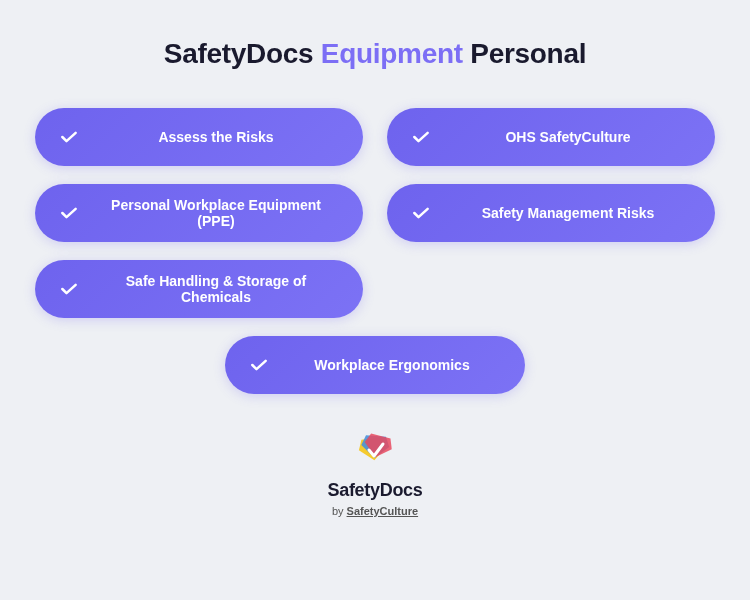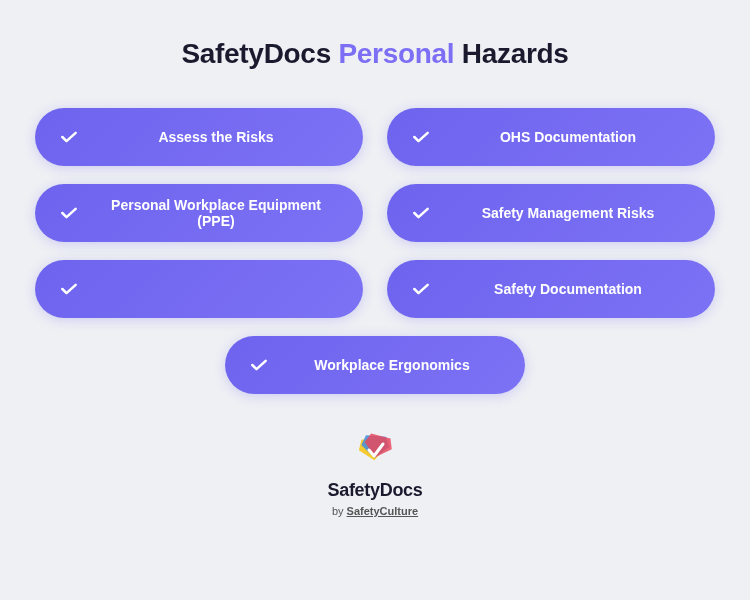--- a/index.html
+++ b/index.html
@@ -111,41 +111,41 @@
     }
 
     .logo-sub span {
       font-weight: 700;
     }
   </style>
 </head>
 <body>
 
 <h1 class="page-title">
-  <span>SafetyDocs </span><span class="highlight">Personal</span><span> Hazards</span>
+  <span>SafetyDocs </span><span class="highlight">Equipment</span><span> Personal</span>
 </h1>
 
 <div class="grid-container">
 
   <div class="pill">
     <span class="check-icon">
       <svg viewBox="0 0 24 24" fill="none" stroke="white" stroke-width="3" stroke-linecap="round" stroke-linejoin="round">
         <polyline points="4 12 9 17 20 7"></polyline>
       </svg>
     </span>
     <span class="pill-label">Assess the Risks</span>
   </div>
 
   <div class="pill">
     <span class="check-icon">
       <svg viewBox="0 0 24 24" fill="none" stroke="white" stroke-width="3" stroke-linecap="round" stroke-linejoin="round">
         <polyline points="4 12 9 17 20 7"></polyline>
       </svg>
     </span>
-    <span class="pill-label">OHS Documentation</span>
+    <span class="pill-label">OHS SafetyCulture</span>
   </div>
 
   <div class="pill">
     <span class="check-icon">
       <svg viewBox="0 0 24 24" fill="none" stroke="white" stroke-width="3" stroke-linecap="round" stroke-linejoin="round">
         <polyline points="4 12 9 17 20 7"></polyline>
       </svg>
     </span>
     <span class="pill-label">Personal Workplace Equipment (PPE)</span>
   </div>
@@ -158,30 +158,23 @@
     </span>
     <span class="pill-label">Safety Management Risks</span>
   </div>
 
   <div class="pill">
     <span class="check-icon">
       <svg viewBox="0 0 24 24" fill="none" stroke="white" stroke-width="3" stroke-linecap="round" stroke-linejoin="round">
         <polyline points="4 12 9 17 20 7"></polyline>
       </svg>
     </span>
-  </div>
-
-  <div class="pill">
-    <span class="check-icon">
-      <svg viewBox="0 0 24 24" fill="none" stroke="white" stroke-width="3" stroke-linecap="round" stroke-linejoin="round">
-        <polyline points="4 12 9 17 20 7"></polyline>
-      </svg>
-    </span>
-    <span class="pill-label">Safety Documentation</span>
-  </div>
+    <span class="pill-label">Safe Handling &amp; Storage of Chemicals</span>
+  </div>
+
 </div>
 
 <div class="bottom-row">
   <div class="pill" style="margin-top:18px;">
     <span class="check-icon">
       <svg viewBox="0 0 24 24" fill="none" stroke="white" stroke-width="3" stroke-linecap="round" stroke-linejoin="round">
         <polyline points="4 12 9 17 20 7"></polyline>
       </svg>
     </span>
     <span class="pill-label">Workplace Ergonomics</span>

